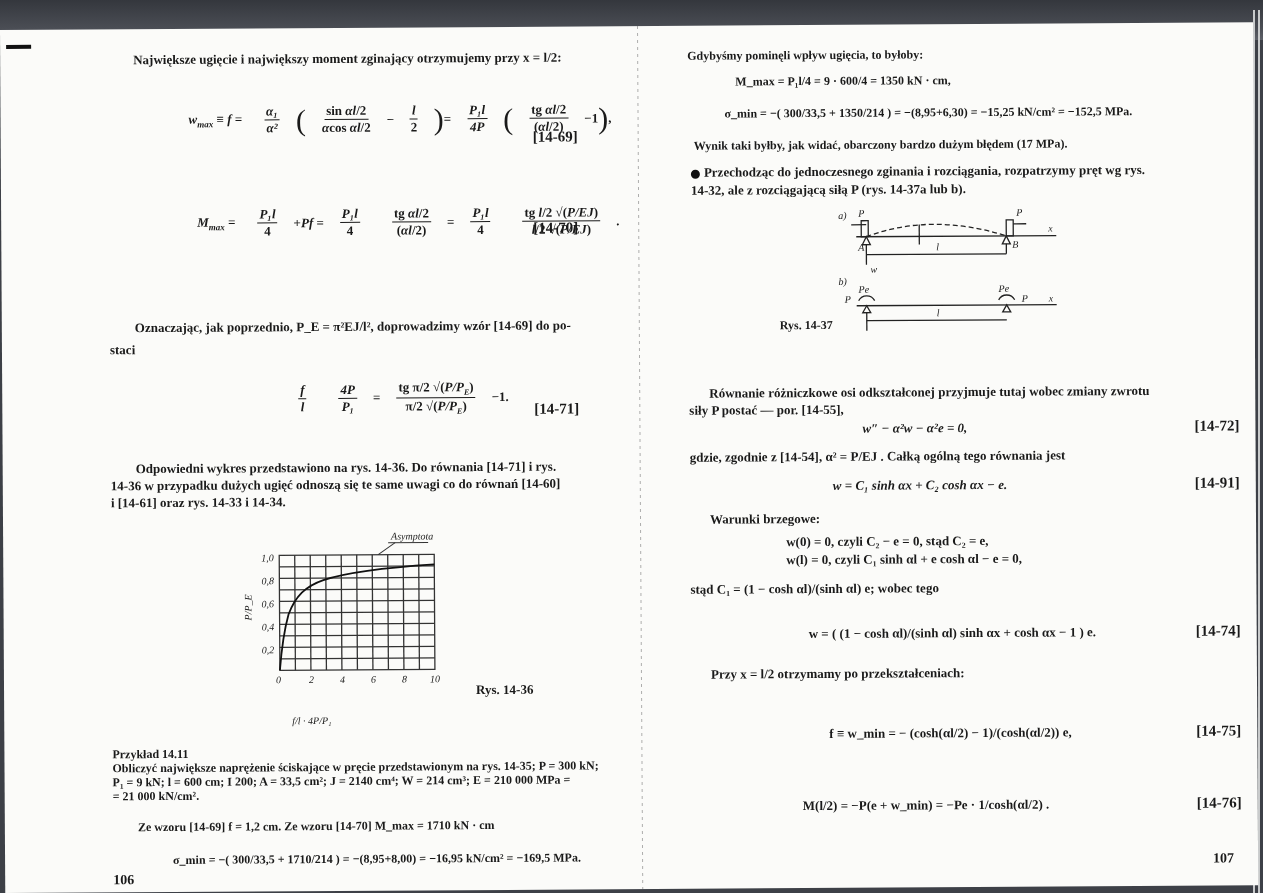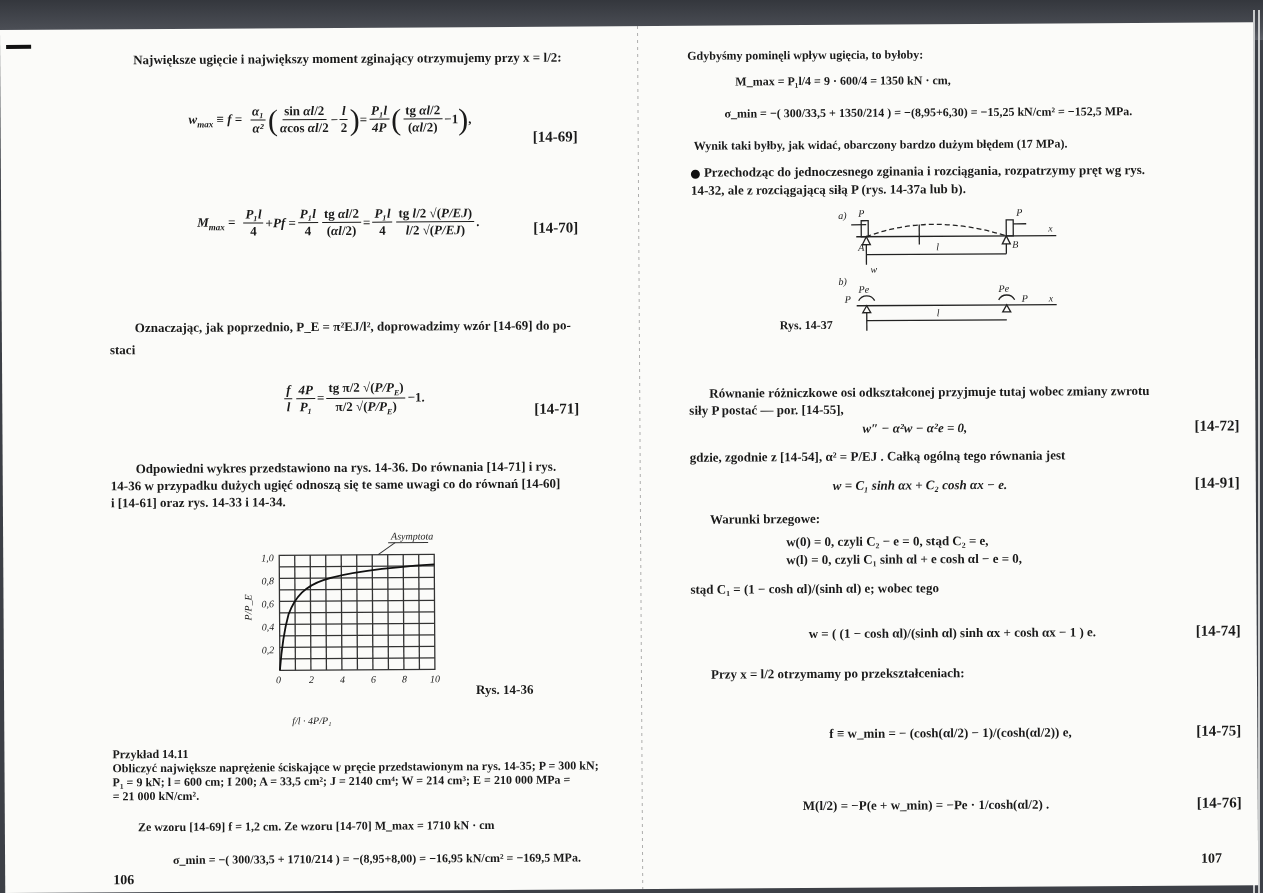--- a/index.html
+++ b/index.html
@@ -9,21 +9,21 @@
   .sheet-edge{position:absolute;top:10px;width:2px;height:883px;background:#c9cbcc;}
   .page{position:absolute;top:0;height:863px;}
   .page-left{left:0;width:635px;}
   .page-right{left:640px;width:613px;}
   .gutter{position:absolute;left:637px;top:0;width:1px;height:863px;background:repeating-linear-gradient(180deg,#7a7a7a 0 3px,transparent 3px 7px);opacity:.6;}
   .corner-mark{position:absolute;left:6px;top:15px;width:25px;height:4px;background:#111;}
   .t{position:absolute;font-size:13px;line-height:17px;white-space:nowrap;font-weight:bold;}
   .n{font-weight:normal;margin-top:24px;}
   .it{font-style:italic;}
   .eqno{position:absolute;font-size:15px;font-weight:bold;}
-  .frac{display:inline-flex;flex-direction:column;align-items:center;vertical-align:middle;margin:0 2px;}
+  .frac{display:inline-flex;flex-direction:column;align-items:center;vertical-align:middle;margin:0 16px;}
   .frac > span:first-child{border-bottom:1px solid #1a1a1a;padding:0 2px;}
   .eq{position:absolute;font-size:13px;font-weight:bold;white-space:nowrap;display:flex;align-items:center;}
   .pageno{position:absolute;font-size:14px;font-weight:bold;}
   .chart{position:absolute;}
   .fig-caption{position:absolute;font-size:13px;font-weight:bold;}
   .bullet{display:inline-block;width:9px;height:9px;border-radius:50%;background:#111;margin-right:4px;vertical-align:middle;}
   .big{font-size:30px;font-weight:normal;line-height:1;}
 </style>
 </head>
 <body>
@@ -247,15 +247,15 @@
 
     <div class="t" style="left:165px;top:600px;">w = ( (1 − cosh αl)/(sinh αl) sinh αx + cosh αx − 1 ) e.</div>
     <div class="eqno" style="left:552px;top:600px;">[14-74]</div>
 
     <div class="t" style="left:67px;top:640px;">Przy x = l/2 otrzymamy po przekształceniach:</div>
     <div class="t" style="left:185px;top:700px;">f ≡ w_min = − (cosh(αl/2) − 1)/(cosh(αl/2)) e,</div>
     <div class="eqno" style="left:552px;top:700px;">[14-75]</div>
     <div class="t" style="left:158px;top:772px;">M(l/2) = −P(e + w_min) = −Pe · 1/cosh(αl/2) .</div>
     <div class="eqno" style="left:552px;top:772px;">[14-76]</div>
 
-    <div class="pageno" style="left:556px;top:828px;">107</div>
+    <div class="pageno" style="left:568px;top:828px;">107</div>
   </div>
 </div>
 
 </body></html>

